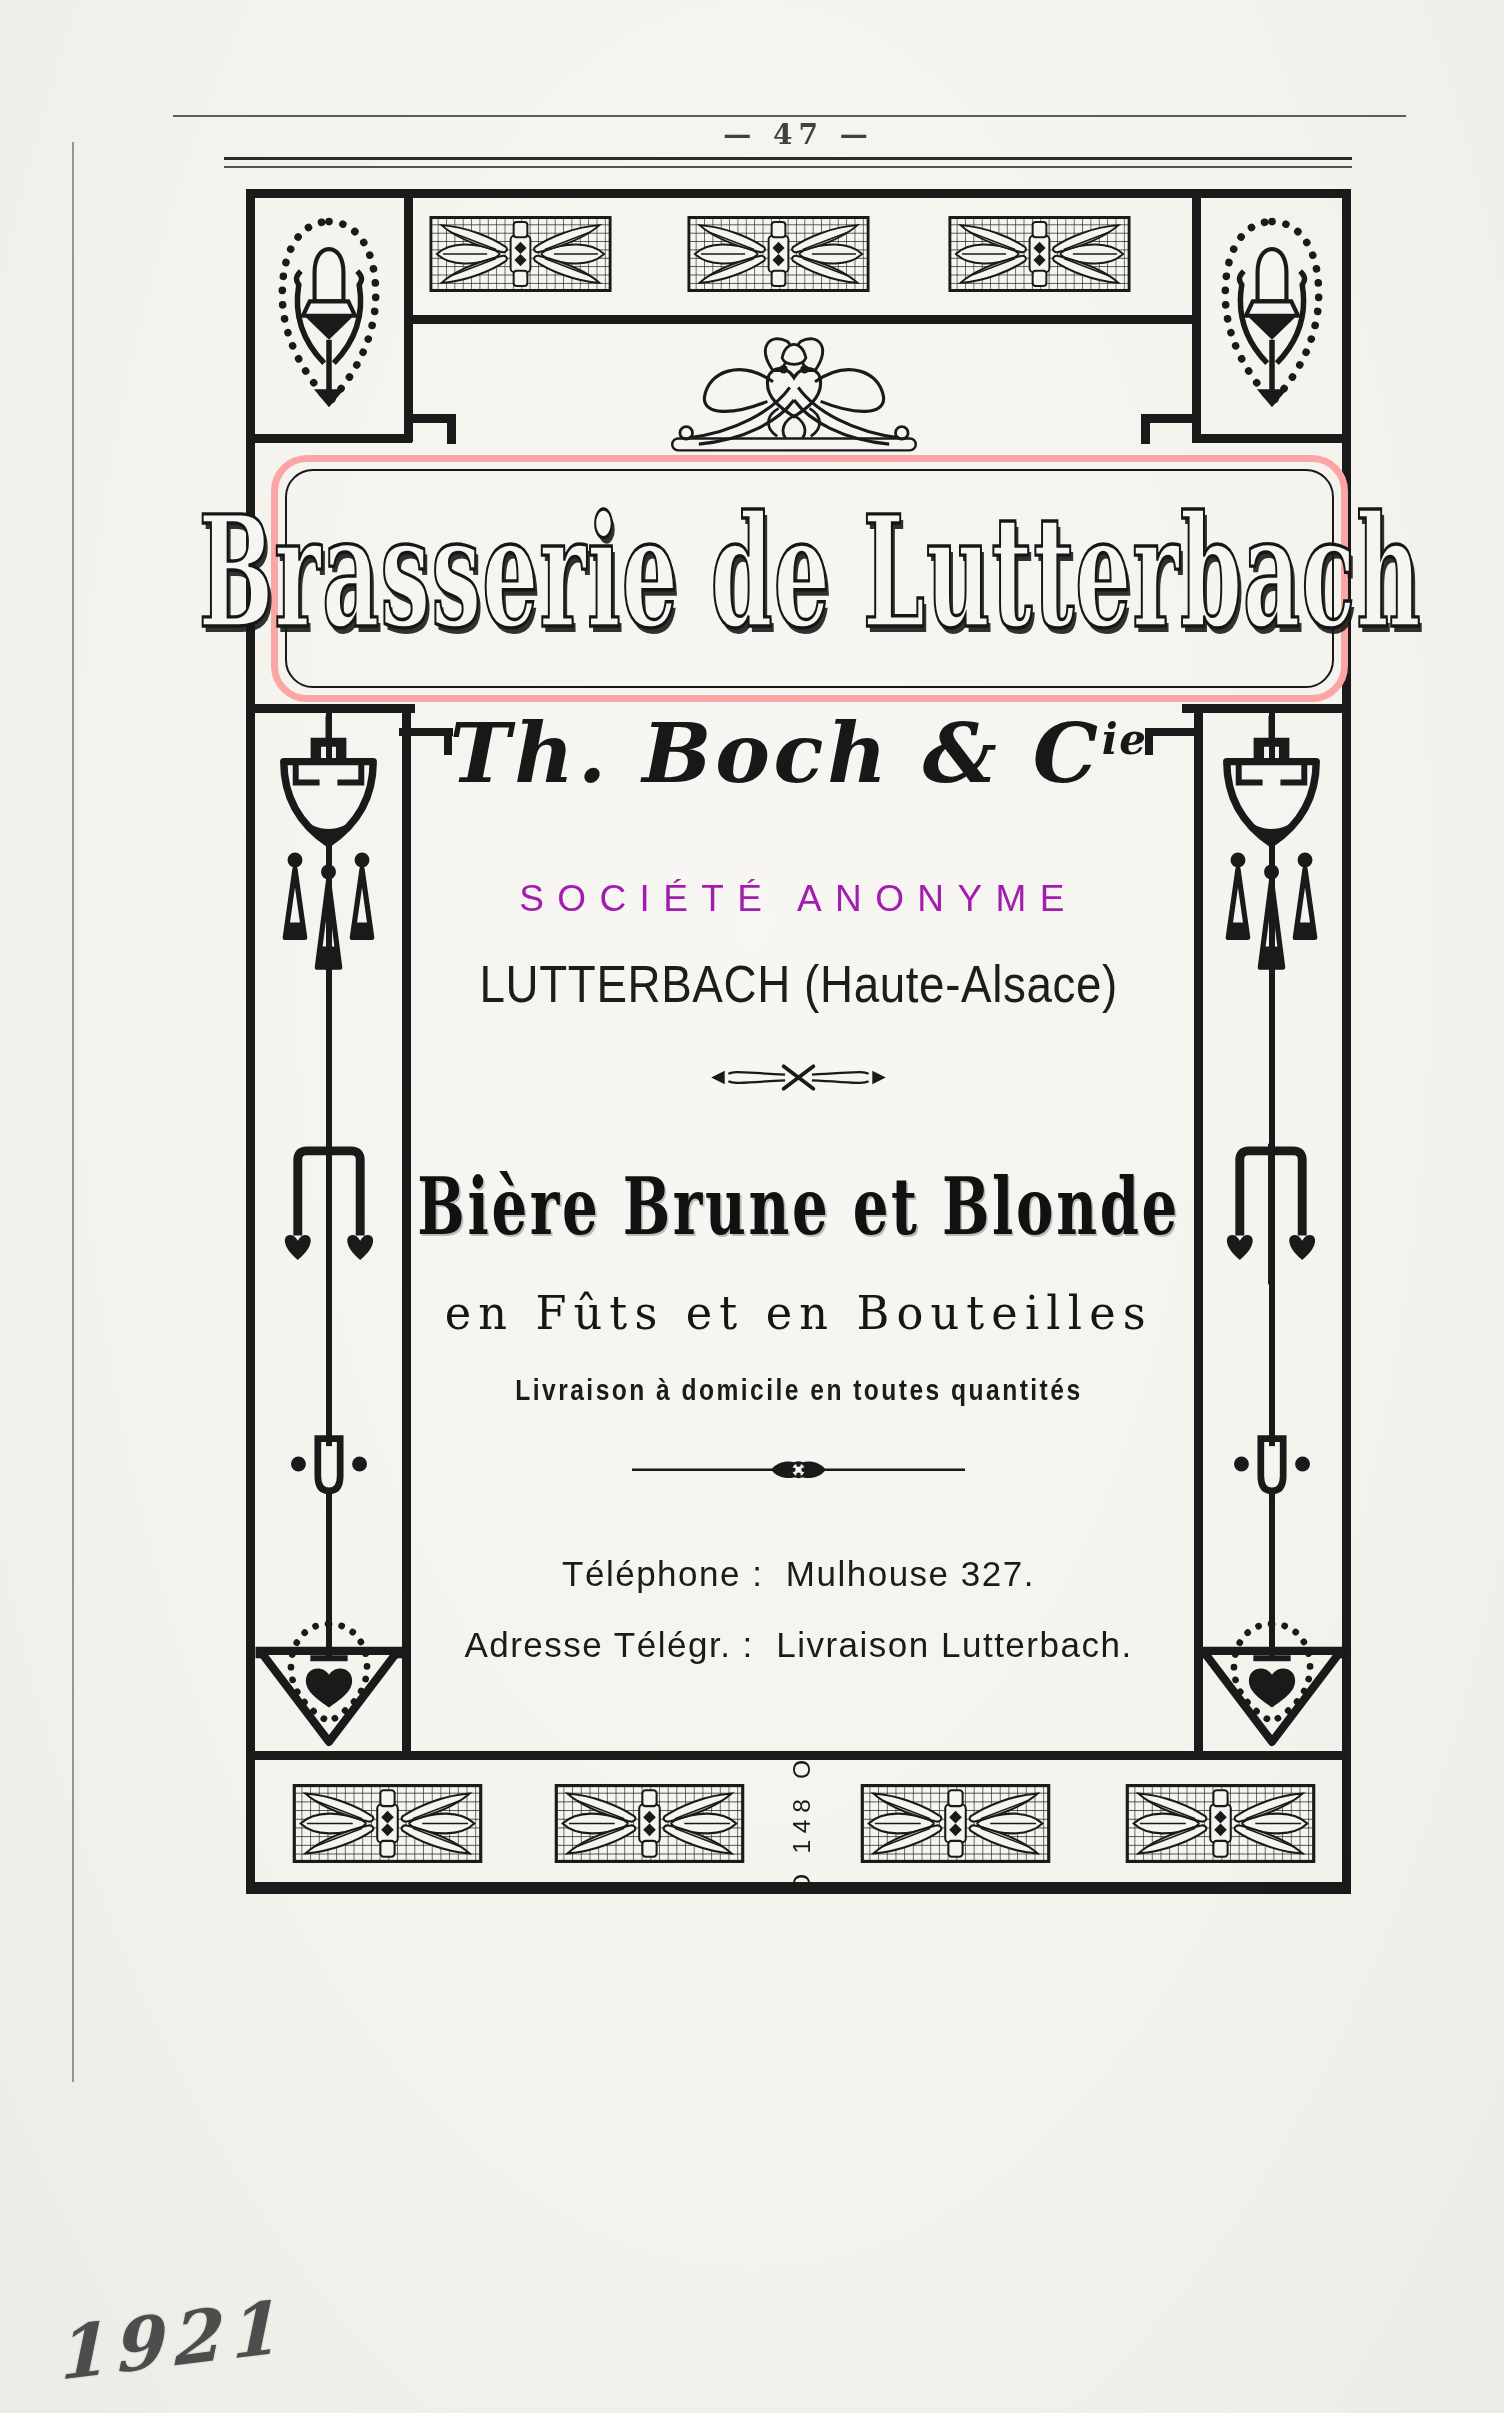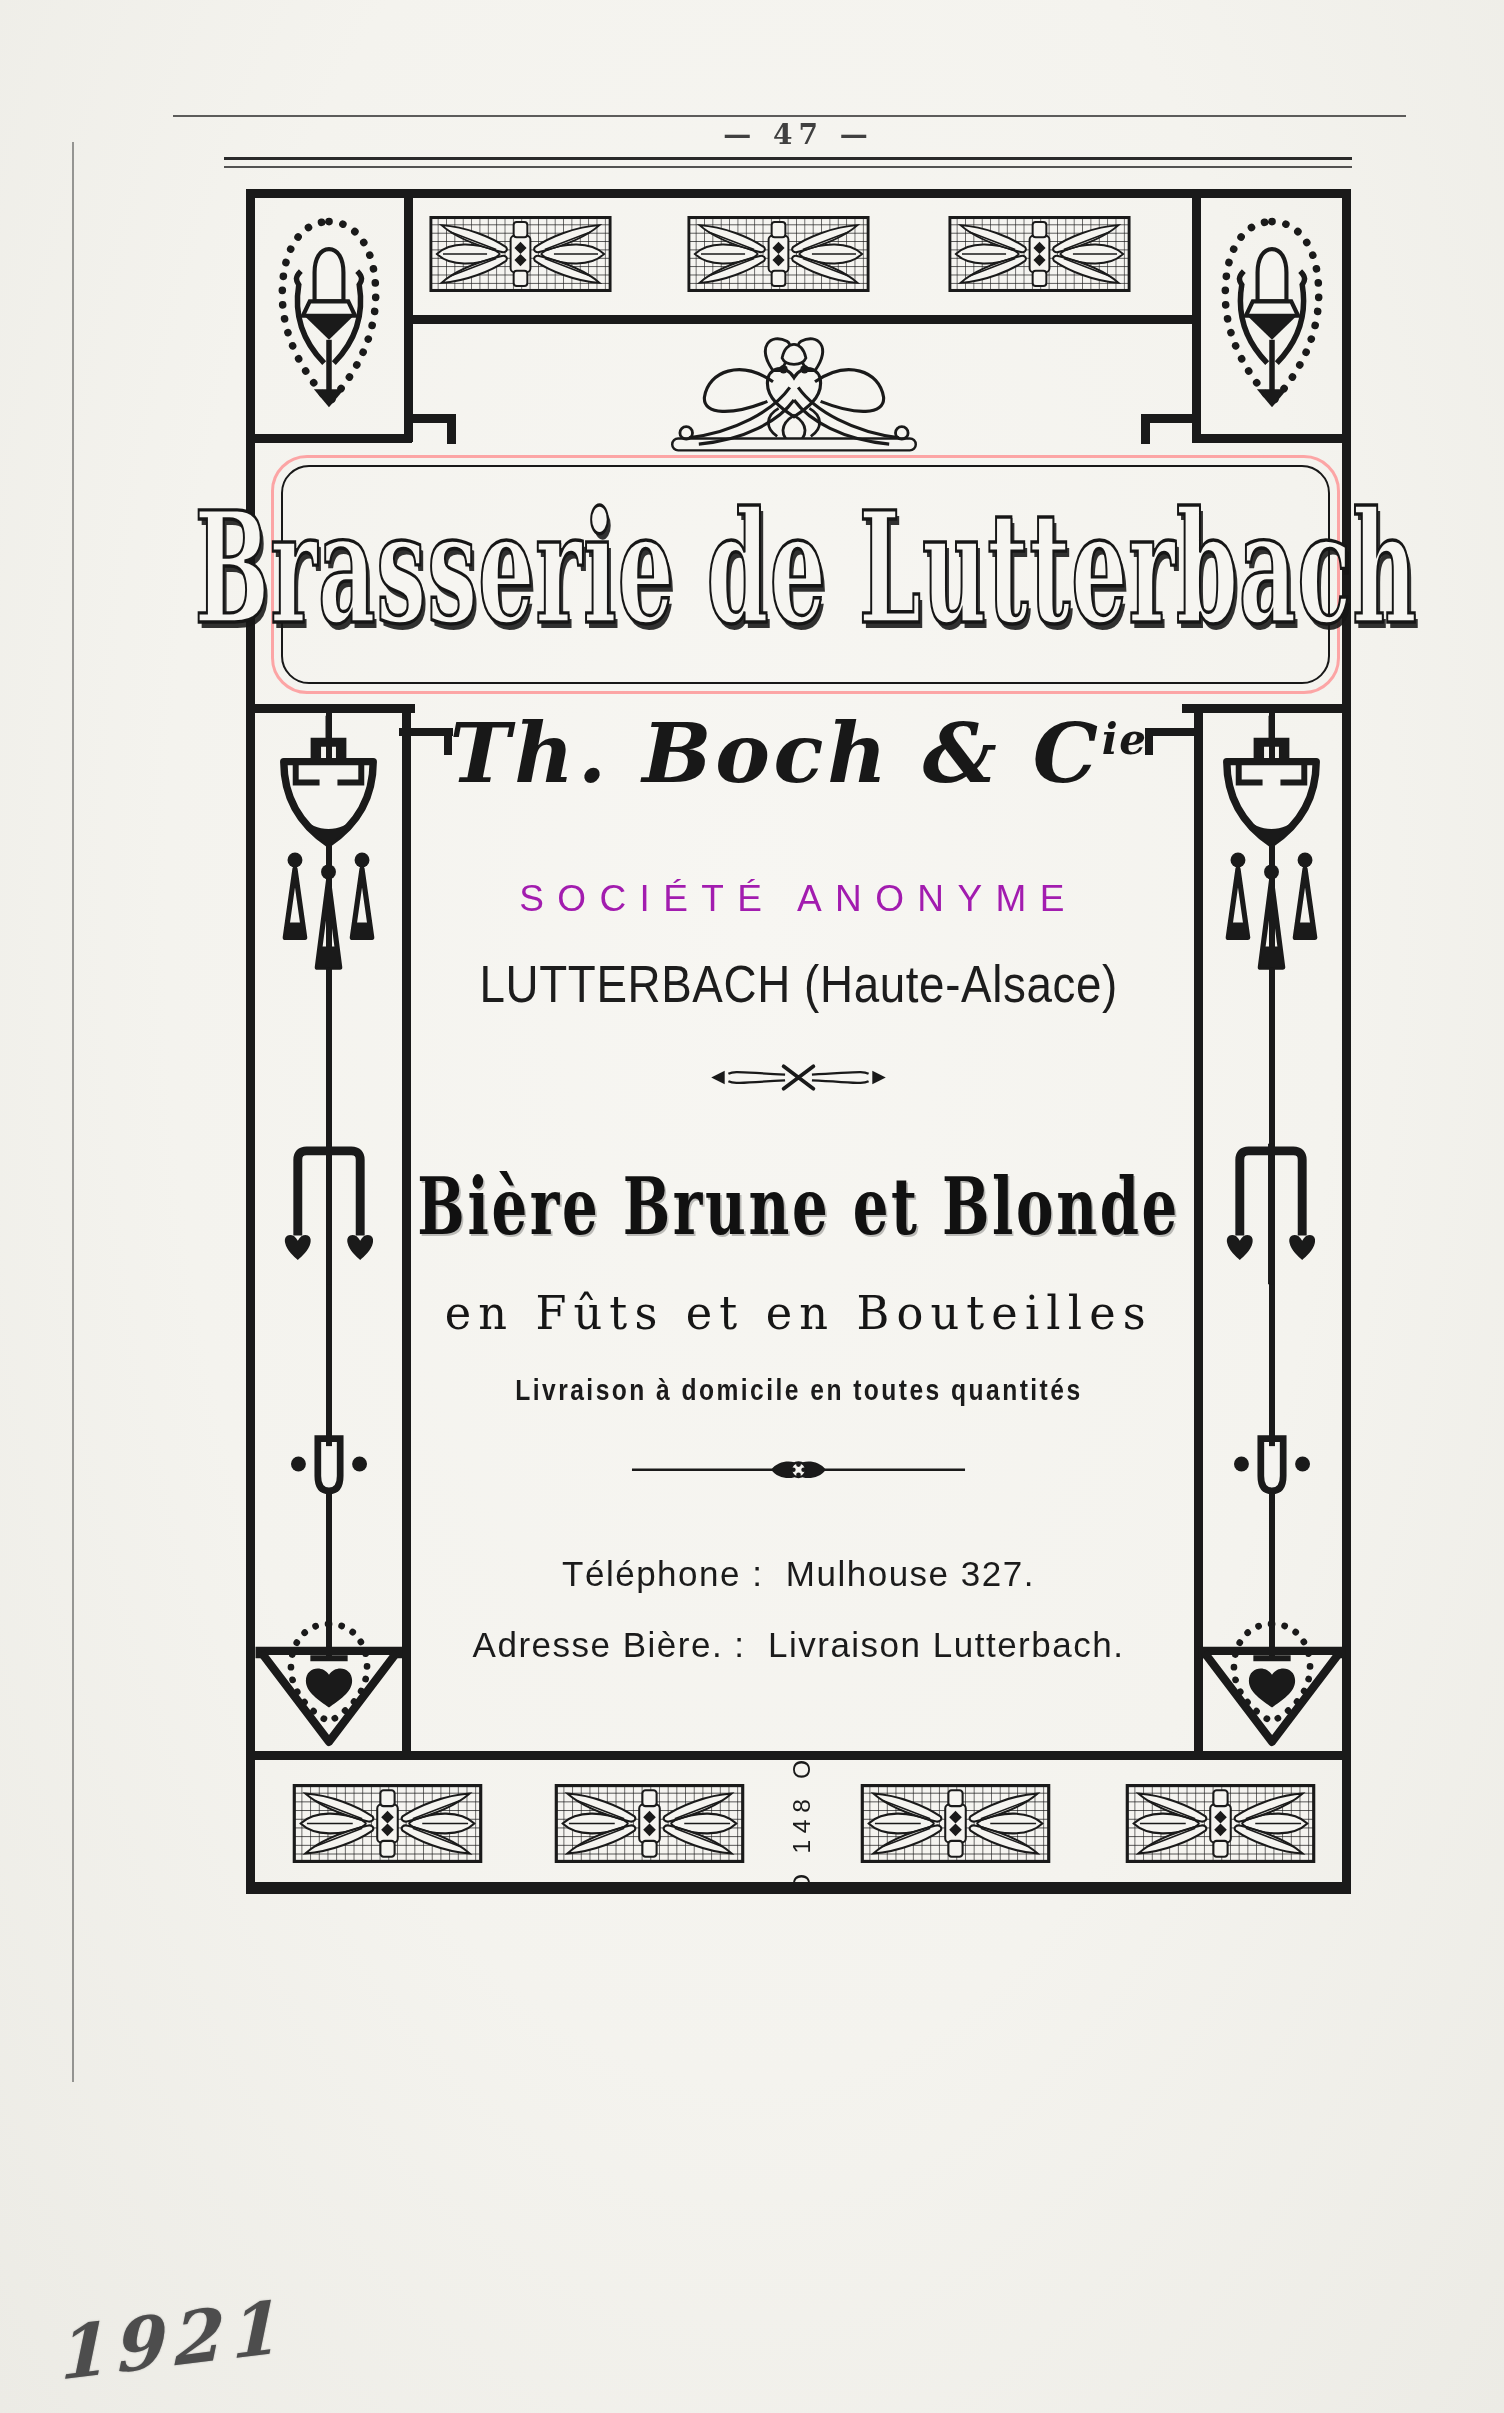--- a/index.html
+++ b/index.html
@@ -16,21 +16,21 @@
   .lf{fill:#f5f4f0;stroke:#1a1a1a;stroke-width:2.6;}
   .lf2{fill:#f5f4f0;stroke:#1a1a1a;stroke-width:6;}
   .lf2b{fill:#f5f4f0;stroke:#1a1a1a;stroke-width:3.5;}
 
   .page-number{
     font-family:"DejaVu Serif", serif;font-weight:700;font-size:28px;
     letter-spacing:6px;color:#404040;
   }
   .title-box-outer{
     left:271px;top:455px;width:1063px;height:233px;
-    border:3px solid #fca5a5;border-radius:36px;
+    border:7px solid #fca5a5;border-radius:36px;
   }
   .title-box-inner{
     position:absolute;left:6.7px;top:6.7px;right:6.7px;bottom:6.7px;
     border:2.2px solid #181818;border-radius:28px;
   }
   .ad-title{
     position:absolute;left:50%;top:50%;white-space:nowrap;
     transform:translate(-50%,-54%) scaleX(0.58);
     font-family:"DejaVu Serif", serif;font-weight:700;font-size:153px;
     letter-spacing:1.5px;color:#f6f5f1;
@@ -294,21 +294,21 @@
 
 <svg class="abs" style="left:627px;top:1455px;width:343px;height:28px;" viewBox="0 0 460 38" width="343" height="28">
     <use href="#knot-div"></use>
   </svg>
 
 <div class="abs center-band contact" style="top:1554px;">
   <span class="lbl">Téléphone :</span><span>Mulhouse 327.</span>
 </div>
 
 <div class="abs center-band contact" style="top:1625px;">
-  <span class="lbl">Adresse Bière. :</span><span>Livraison Lutterbach.</span>
+  <span class="lbl">Adresse Télégr. :</span><span>Livraison Lutterbach.</span>
 </div>
 
 <div class="abs ink" style="left:255px;top:1751px;width:1087px;height:9px;"></div>
 <svg class="abs" style="left:272px;top:1784px;width:231px;height:79px;" viewBox="0 0 310 106" width="231" height="79">
     <use href="#leaf-panel"></use>
   </svg>
 <svg class="abs" style="left:534px;top:1784px;width:231px;height:79px;" viewBox="0 0 310 106" width="231" height="79">
     <use href="#leaf-panel"></use>
   </svg>
 <div class="abs" style="left:750px;top:1778px;width:104px;height:90px;display:flex;align-items:center;justify-content:center;">

